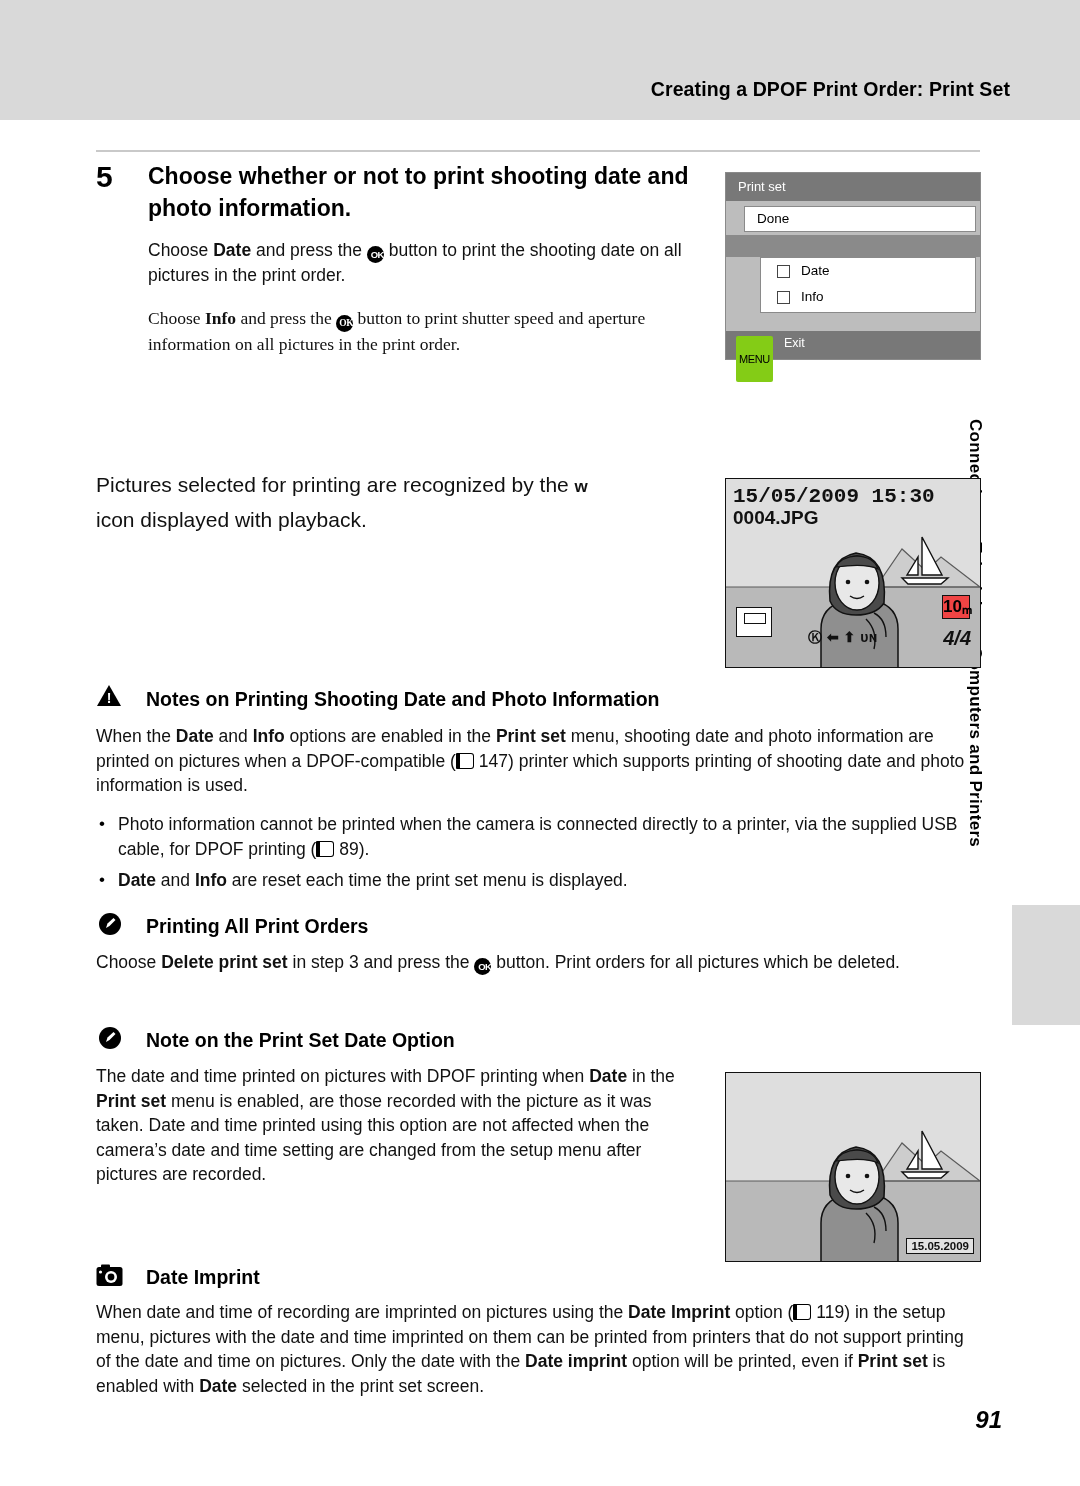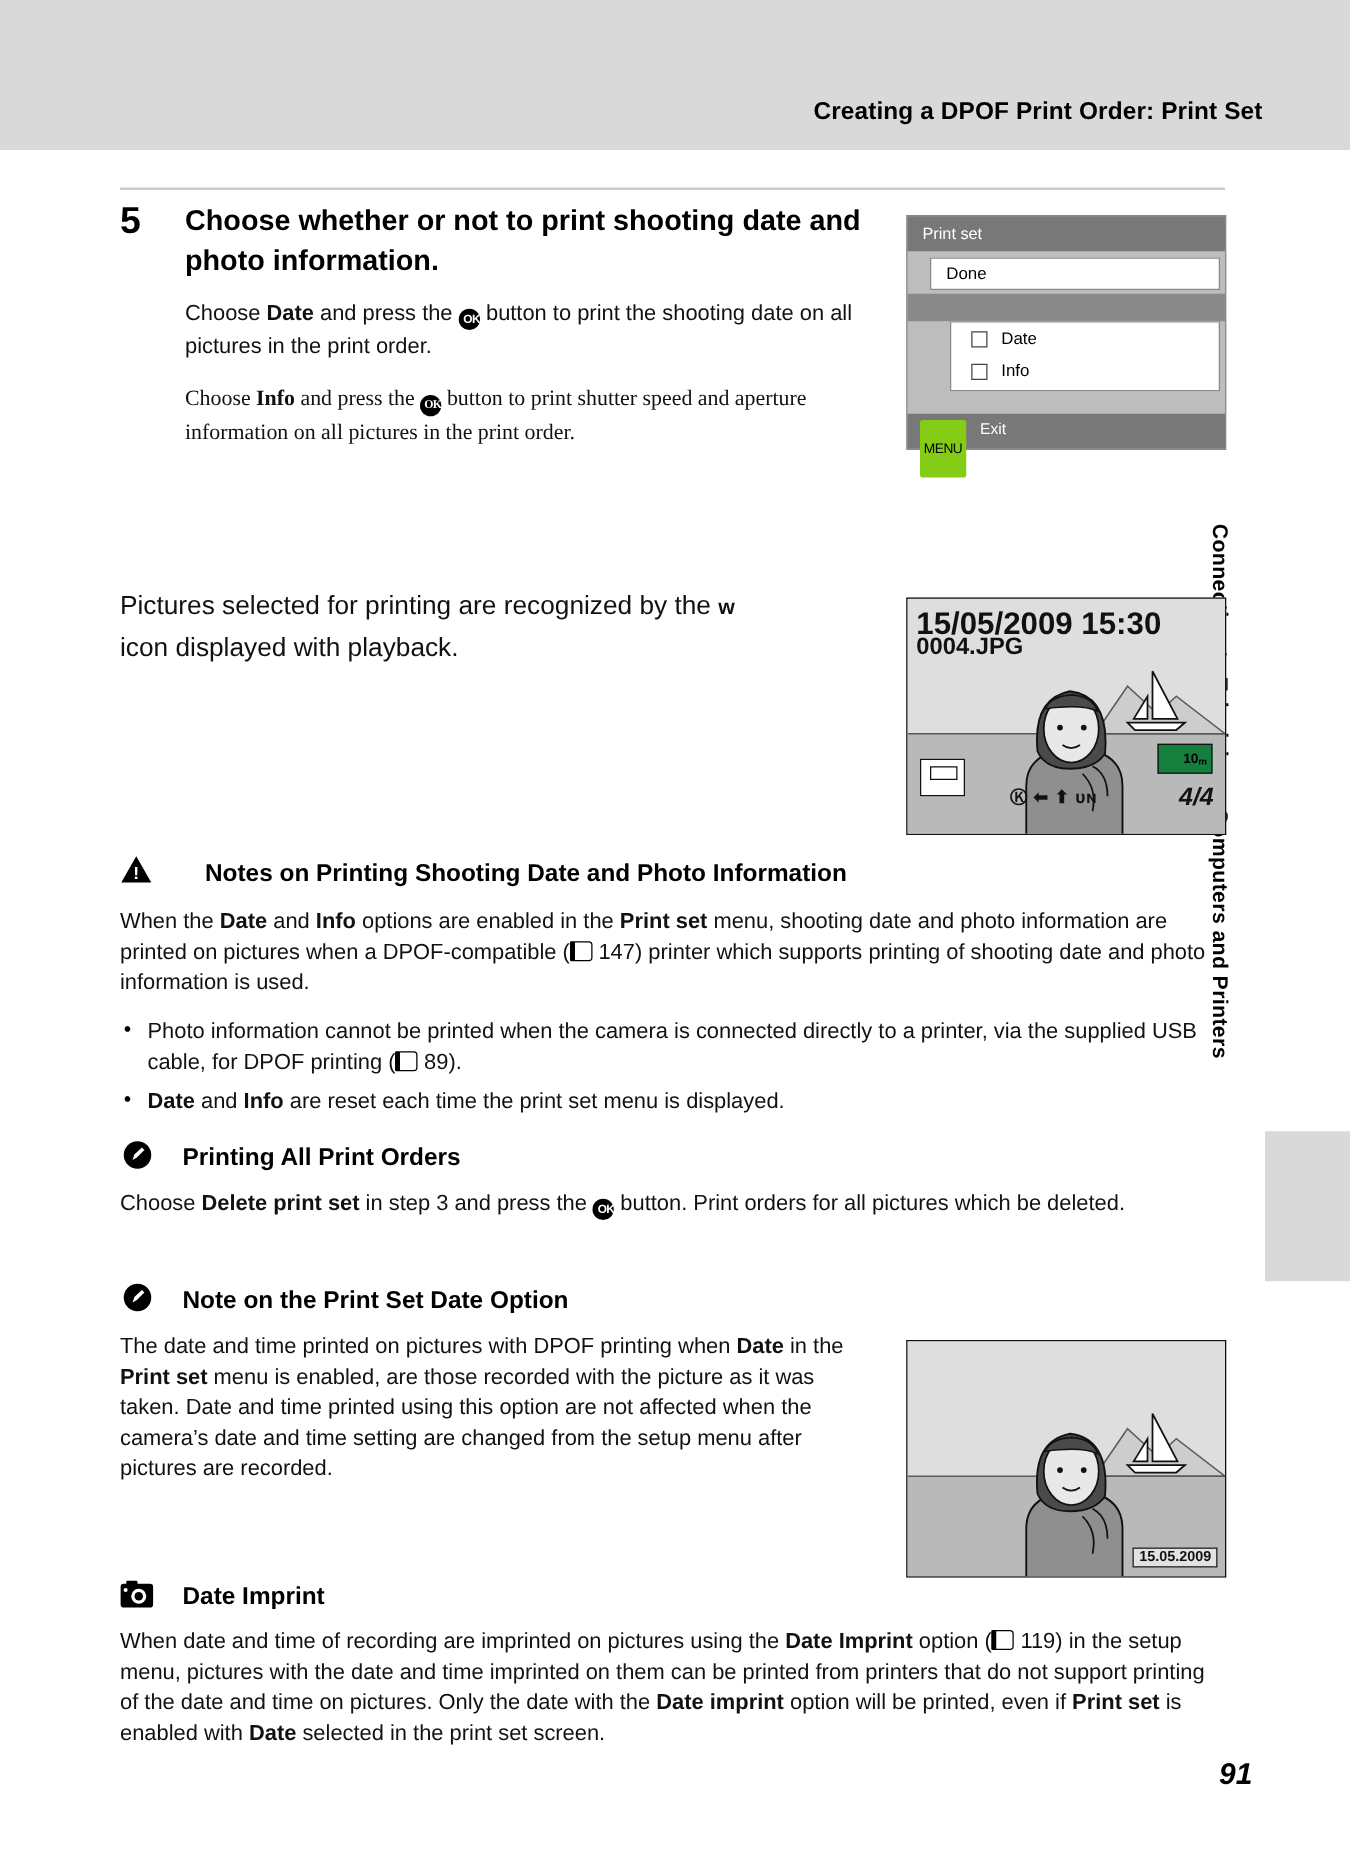--- a/index.html
+++ b/index.html
@@ -133,23 +133,23 @@
 
   
   .lcd2 {
     position:absolute; left:725px; top:478px; width:256px; height:190px;
     background:#c6c6c6; border:1.5px solid #111; box-sizing:border-box;
     overflow:hidden;
   }
   .lcd2 .sky { position:absolute; left:0; top:0; width:100%; height:108px; background:#dedede; }
   .lcd2 .sea { position:absolute; left:0; top:108px; width:100%; height:82px; background:#b9b9b9; }
   .stamp-date {
-    position:absolute; left:7px; top:6px; font-size:25px; font-weight:bold;
+    position:absolute; left:7px; top:6px; font-size:21px; font-weight:bold;
     color:#111; letter-spacing:0px;
-    font-family:Liberation Sans, sans-serif;
+    font-family:Liberation Mono, monospace;
   }
   .stamp-file {
     position:absolute; left:7px; top:28px; font-size:19px; font-weight:bold;
     color:#111;
   }
   .printer-ic {
     position:absolute; left:10px; top:128px; width:34px; height:28px;
     background:#fff; border:1.5px solid #111;
   }
   .printer-ic:after{
@@ -158,22 +158,22 @@
   }
   .lcd2-bot {
     position:absolute; left:82px; top:150px; font-size:14px; font-weight:bold; color:#111;
     letter-spacing:0.5px;
   }
   .lcd2-num {
     position:absolute; right:9px; top:148px; font-size:20px; font-weight:bold; color:#111;font-style:italic;
   }
   .lcd2-10m {
     position:absolute; right:10px; top:116px; width:26px; height:22px;
-    border:1.5px solid #111; background:#15803d;
-    font-size:11px; font-weight:bold; text-align:center; line-height:22px;padding-left:16px;
+    border:1.5px solid #111; background:#ef4444;
+    font-size:17px; font-weight:bold; text-align:center; line-height:22px;
   }
 
   
   .warn-icon {
     position:absolute; width:26px; height:23px;
   }
   .warn-icon svg { display:block; }
   .pencil-icon { position:absolute; width:24px; height:24px; }
   .cam-icon { position:absolute; width:26px; height:22px; }
 
@@ -286,21 +286,21 @@
       <span>4/</span><span>4</span>
     </div>
   </div>
 
   <div class="warn-icon" style="left:96px; top:684px;">
     <svg width="26" height="23" viewBox="0 0 26 23">
         <polygon points="13,1 25,22 1,22" fill="#000"></polygon>
         <text x="13" y="19" font-size="14" font-family="Liberation Sans" fill="#fff" text-anchor="middle" font-weight="bold">!</text>
       </svg>
   </div>
-  <div class="sec-title" style="left:164px; top:688px;">Notes on Printing Shooting Date and Photo Information</div>
+  <div class="sec-title" style="left:146px; top:688px;">Notes on Printing Shooting Date and Photo Information</div>
 
   <div class="para" style="left:96px; top:724px; width:880px;">
     <span>When the </span><b>Date</b><span> and </span><b>Info</b><span> options are enabled in the </span><b>Print set</b><span> menu, shooting date and photo information are printed on pictures when a DPOF-compatible (</span><span class="bookicon"></span> <span>147</span><span>) printer which supports printing of shooting date and photo information is used.</span>
   </div>
 
   <div class="bullet-dot" style="left:99px; top:814px;">•</div>
   <div class="para" style="left:118px; top:812px; width:862px;">
     <span>Photo information cannot be printed when the camera is connected directly to a printer, via the supplied USB cable, for DPOF printing (</span><span class="bookicon"></span> <span>89</span><span>).</span>
   </div>
 

